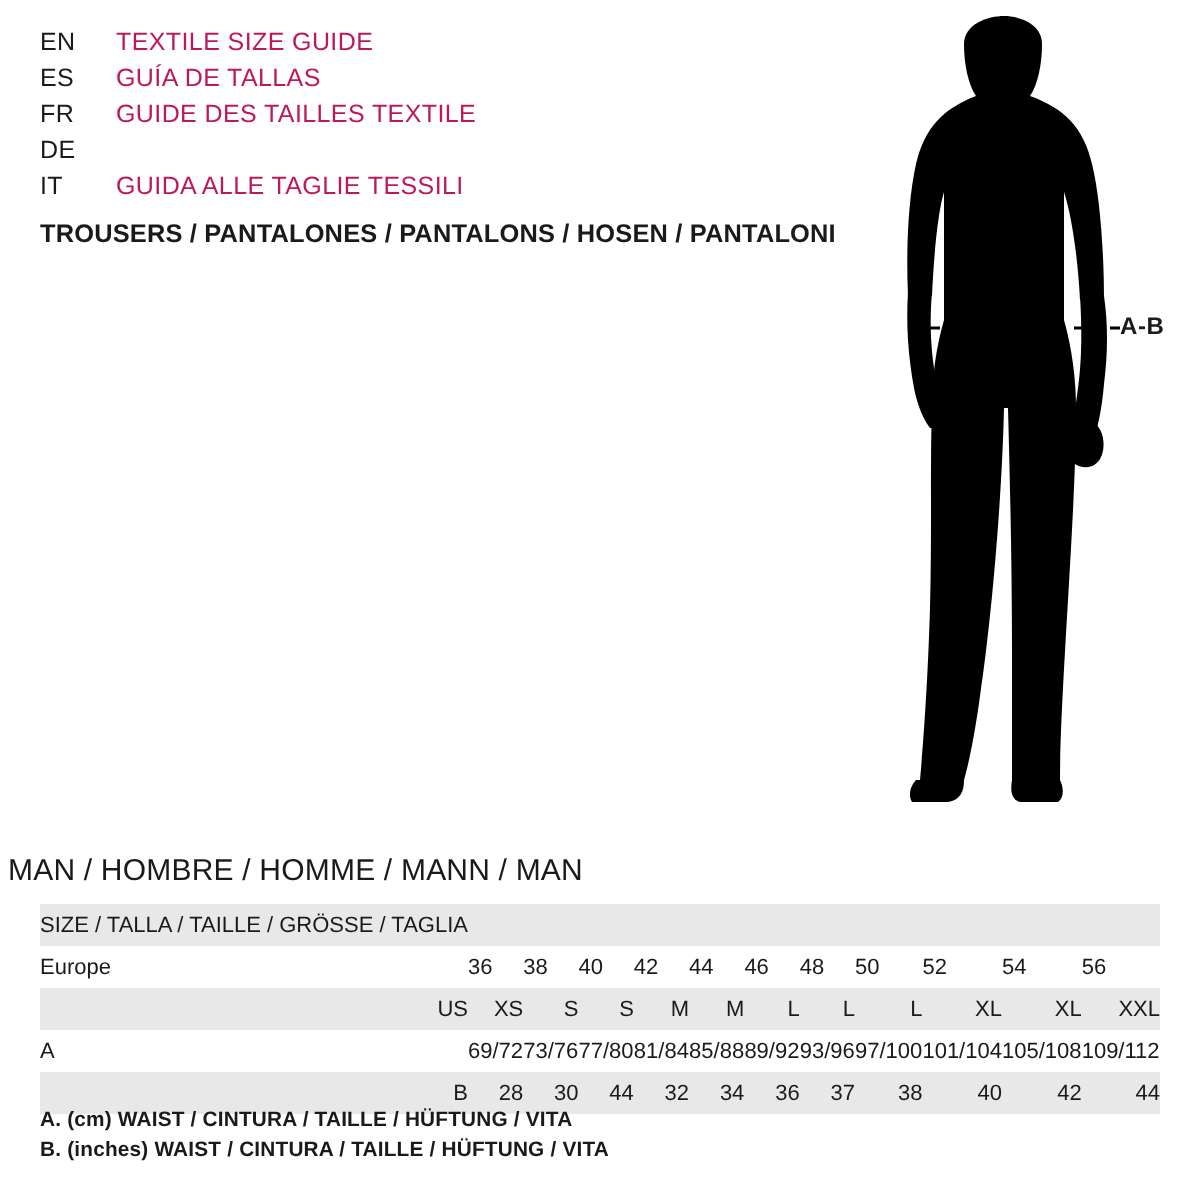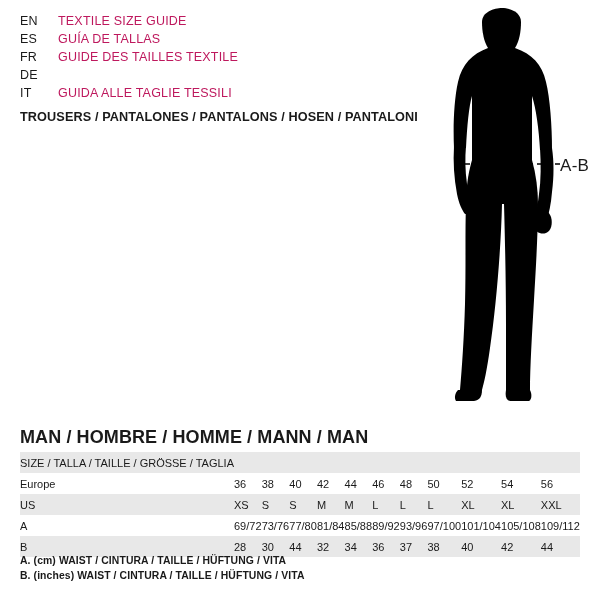--- a/index.html
+++ b/index.html
@@ -63,51 +63,52 @@
     width: 180px;
     height: 400px;
   }
   .figure-wrap svg {
     display: block;
   }
   .ab-label {
     position: absolute;
     left: 560px;
     top: 156px;
-    font-size: 17px;
-    font-weight: normal;
+    font-size: 12px;
+    font-weight: bold;
     letter-spacing: 0.3px;
   }
 
   
   .man-title {
     position: absolute;
-    left: 20px;
+    left: 4px;
     top: 427px;
-    font-size: 18px;
-    font-weight: bold;
+    font-size: 15px;
+    font-weight: normal;
     letter-spacing: 0.1px;
   }
 
   table.size-table {
     position: absolute;
     left: 20px;
     top: 452px;
     width: 560px;
     border-collapse: collapse;
     font-size: 11px;
   }
   table.size-table td {
     padding: 2px 0 2px 0;
     height: 17px;
     vertical-align: middle;
     white-space: nowrap;
   }
   table.size-table tr.shade td {
     background: #e8e8e8;
+    text-align: right;
   }
   td.label-col {
     width: 92px;
     padding-left: 2px;
   }
   td.val {
     width: 52px;
     text-align: left;
   }
   tr.header-row td {

